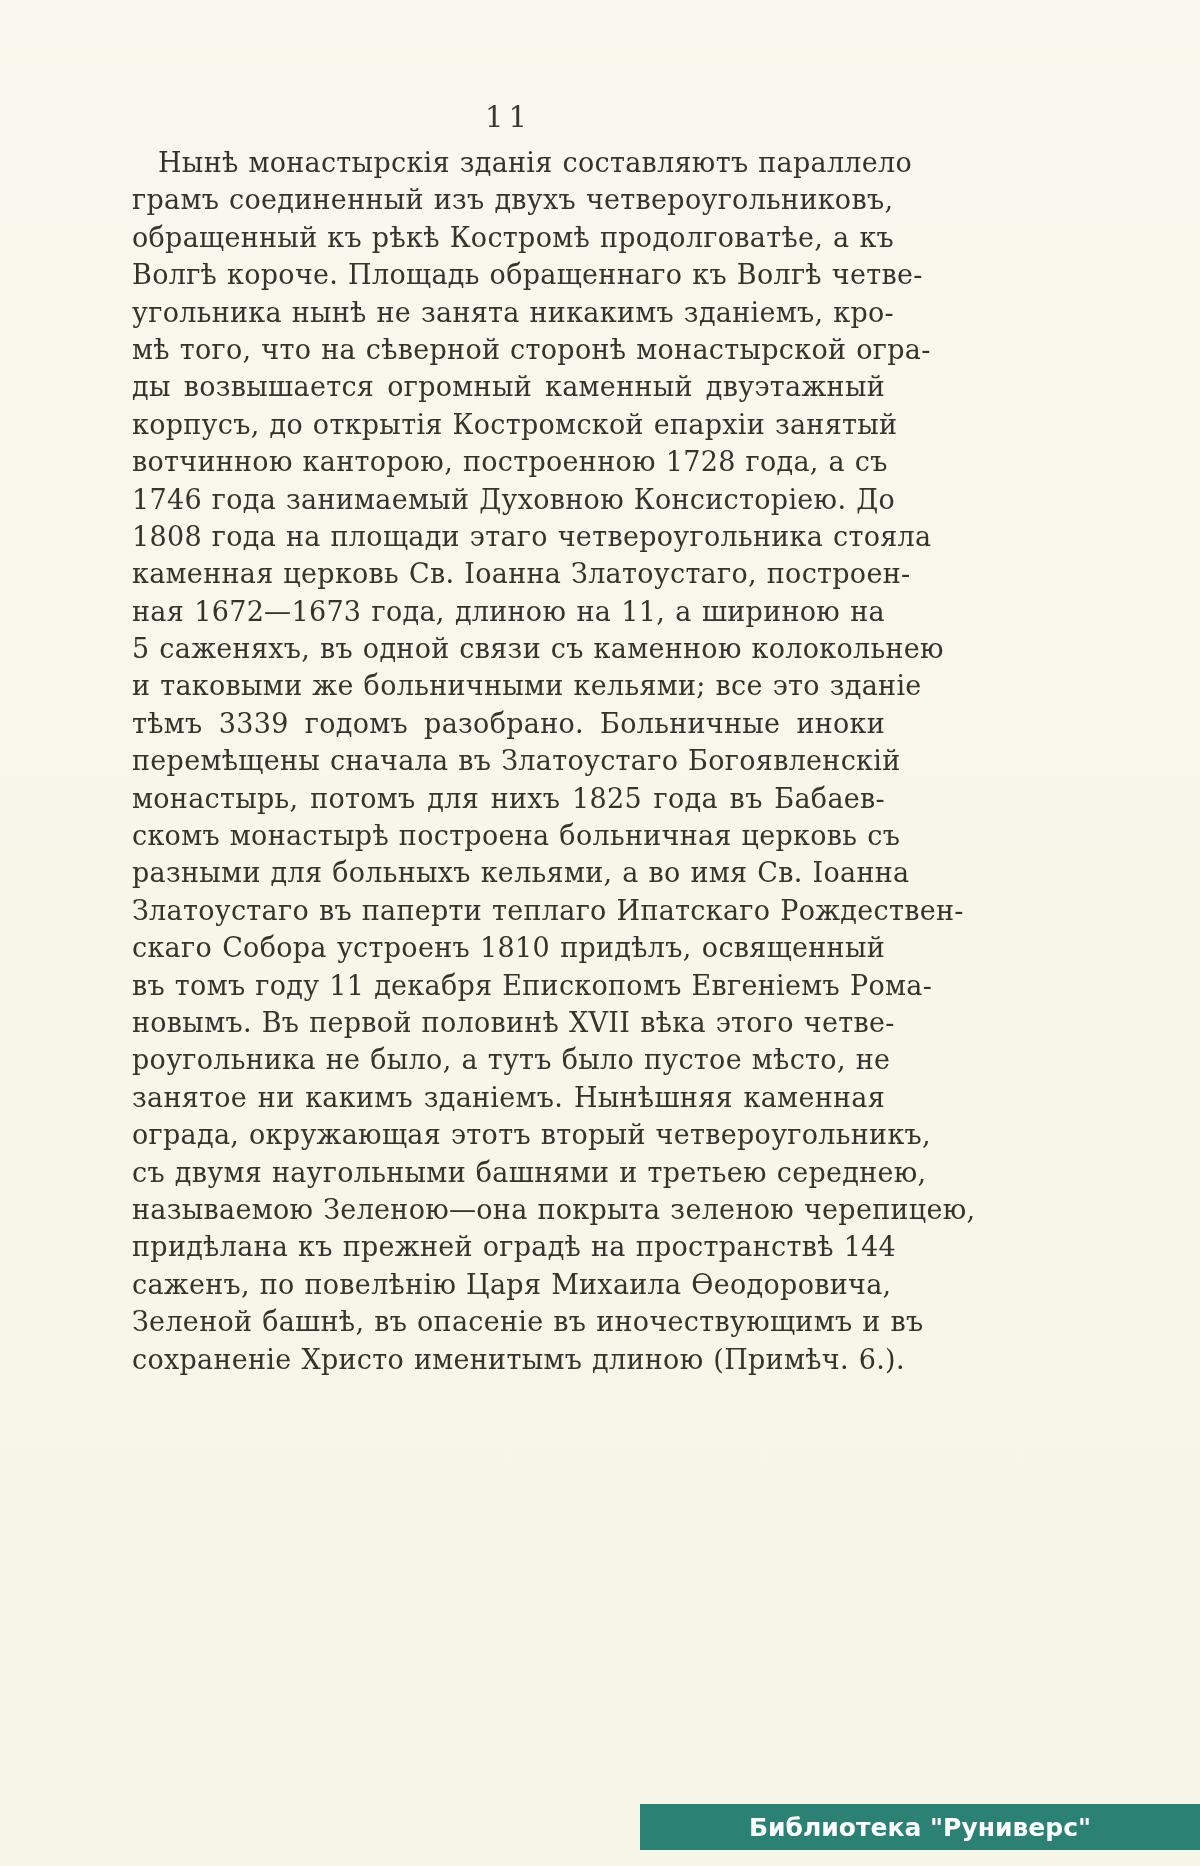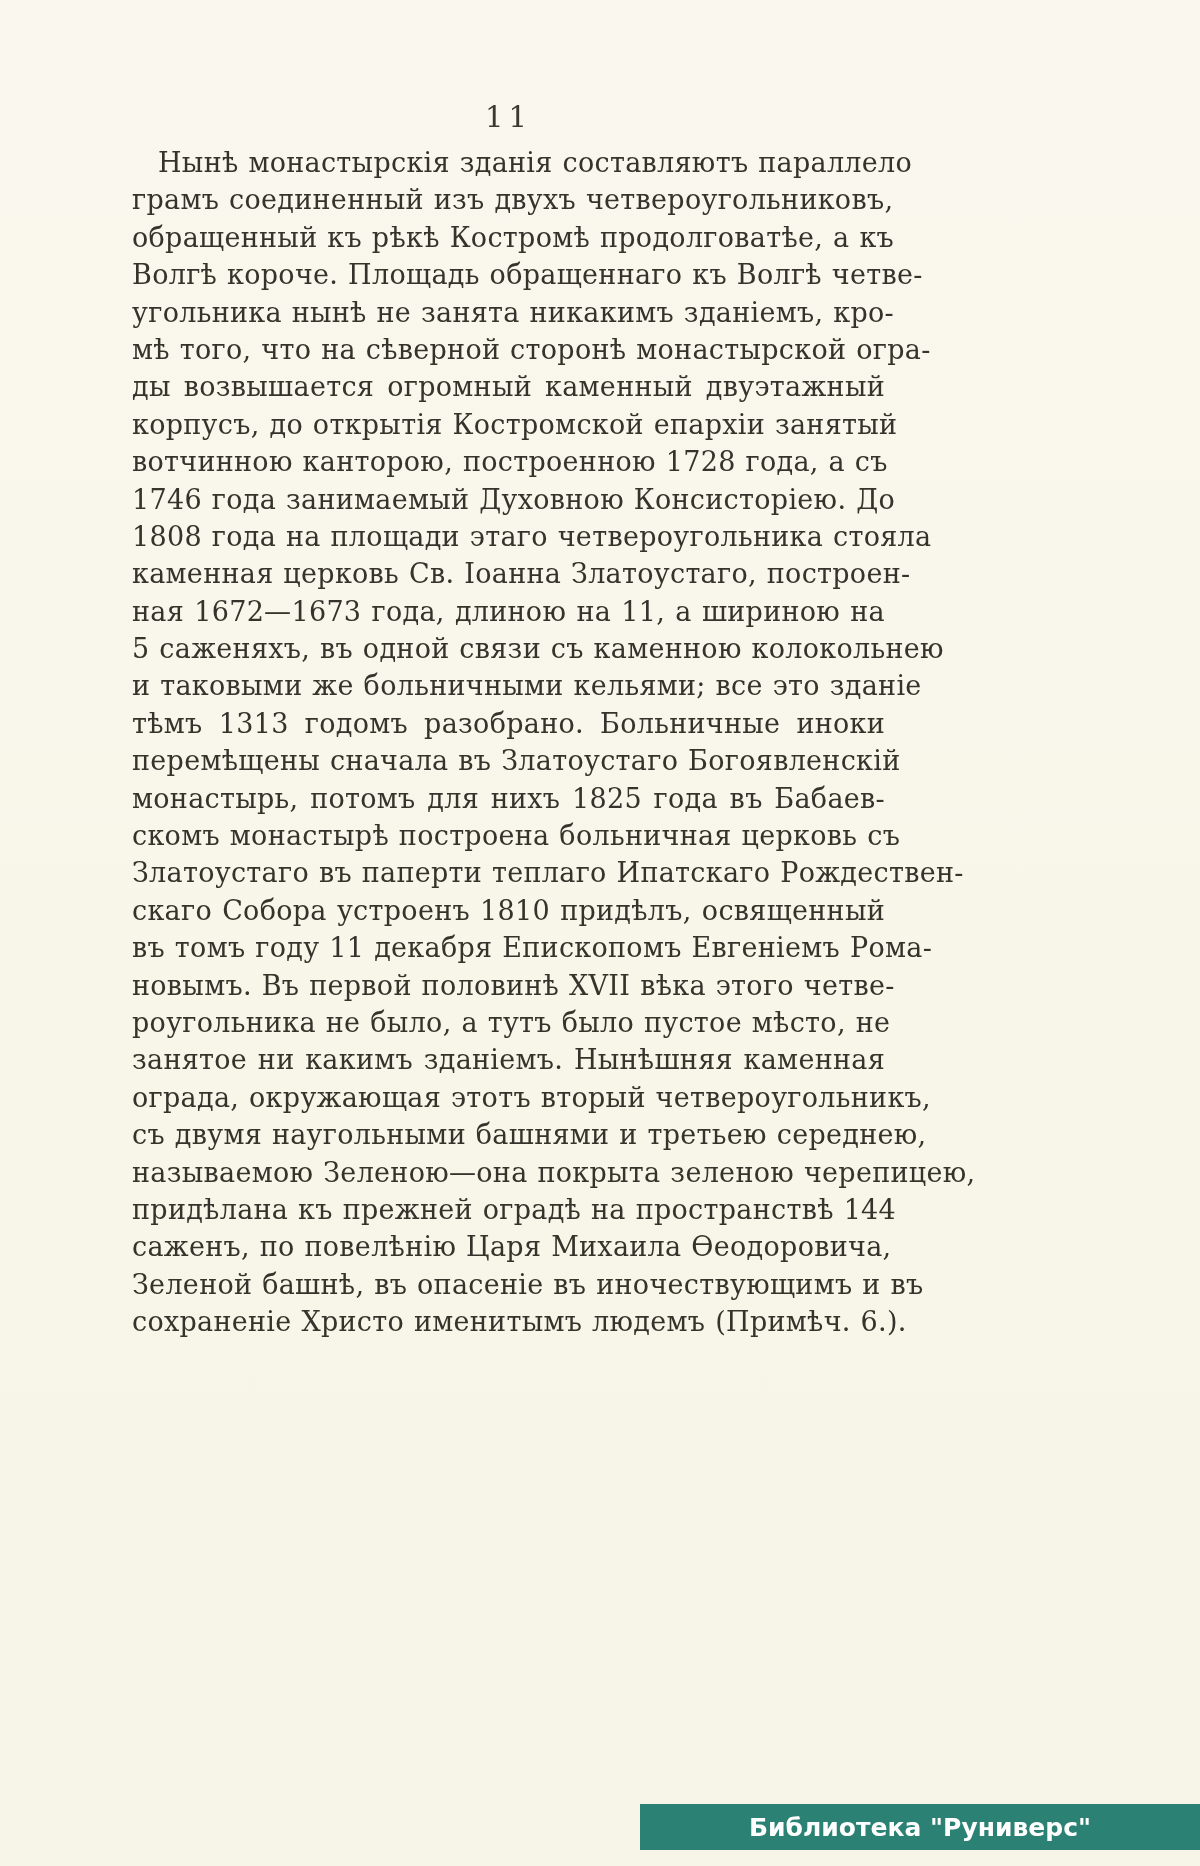--- a/index.html
+++ b/index.html
@@ -85,34 +85,35 @@
       <div class="line"><span>мѣ того, что на сѣверной сторонѣ монастырской огра-</span></div>
       <div class="line"><span>ды возвышается огромный каменный двуэтажный</span></div>
       <div class="line"><span>корпусъ, до открытія Костромской епархіи занятый</span></div>
       <div class="line"><span>вотчинною канторою, построенною 1728 года, а съ</span></div>
       <div class="line"><span>1746 года занимаемый Духовною Консисторіею. До</span></div>
       <div class="line"><span>1808 года на площади этаго четвероугольника стояла</span></div>
       <div class="line"><span>каменная церковь Св. Іоанна Златоустаго, построен-</span></div>
       <div class="line"><span>ная 1672—1673 года, длиною на 11, а шириною на</span></div>
       <div class="line"><span>5 саженяхъ, въ одной связи съ каменною колокольнею</span></div>
       <div class="line"><span>и таковыми же больничными кельями; все это зданіе</span></div>
-      <div class="line"><span>тѣмъ 1313 годомъ разобрано. Больничные иноки</span></div>
+      <div class="line"><span>тѣмъ 3339 годомъ разобрано. Больничные иноки</span></div>
       <div class="line"><span>перемѣщены сначала въ Златоустаго Богоявленскій</span></div>
       <div class="line"><span>монастырь, потомъ для нихъ 1825 года въ Бабаев-</span></div>
       <div class="line"><span>скомъ монастырѣ построена больничная церковь съ</span></div>
+      <div class="line"><span>разными для больныхъ кельями, а во имя Св. Іоанна</span></div>
       <div class="line"><span>Златоустаго въ паперти теплаго Ипатскаго Рождествен-</span></div>
       <div class="line"><span>скаго Собора устроенъ 1810 придѣлъ, освященный</span></div>
       <div class="line"><span>въ томъ году 11 декабря Епископомъ Евгеніемъ Рома-</span></div>
       <div class="line"><span>новымъ. Въ первой половинѣ XVII вѣка этого четве-</span></div>
       <div class="line"><span>роугольника не было, а тутъ было пустое мѣсто, не</span></div>
       <div class="line"><span>занятое ни какимъ зданіемъ. Нынѣшняя каменная</span></div>
       <div class="line"><span>ограда, окружающая этотъ вторый четвероугольникъ,</span></div>
       <div class="line"><span>съ двумя наугольными башнями и третьею середнею,</span></div>
       <div class="line"><span>называемою Зеленою—она покрыта зеленою черепицею,</span></div>
       <div class="line"><span>придѣлана къ прежней оградѣ на пространствѣ 144</span></div>
       <div class="line"><span>саженъ, по повелѣнію Царя Михаила Ѳеодоровича,</span></div>
       <div class="line"><span>Зеленой башнѣ, </span><span class="italic">въ опасеніе въ иночествующимъ и въ</span></div>
-      <div class="line"><span class="italic">сохраненіе Христо именитымъ людемъ </span><span>(Примѣч. 6.).</span></div>
+      <div class="line"><span class="italic">сохраненіе Христо именитымъ длиною </span><span>(Примѣч. 6.).</span></div>
     </div>
 
   <div class="watermark" id="watermark" style="background: rgb(43, 129, 115); color: rgb(255, 255, 255);">Библиотека "Руниверс"</div>
 
 </div>
 
 </body></html>

